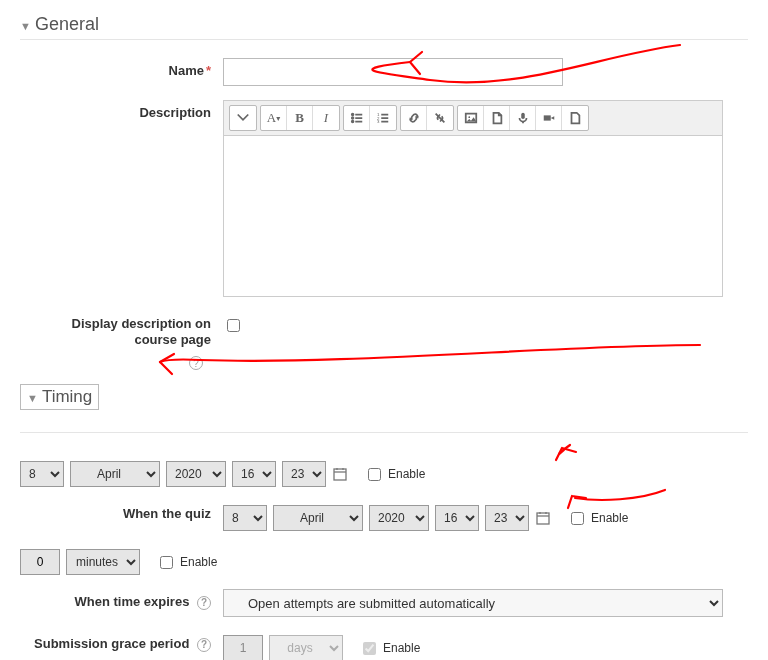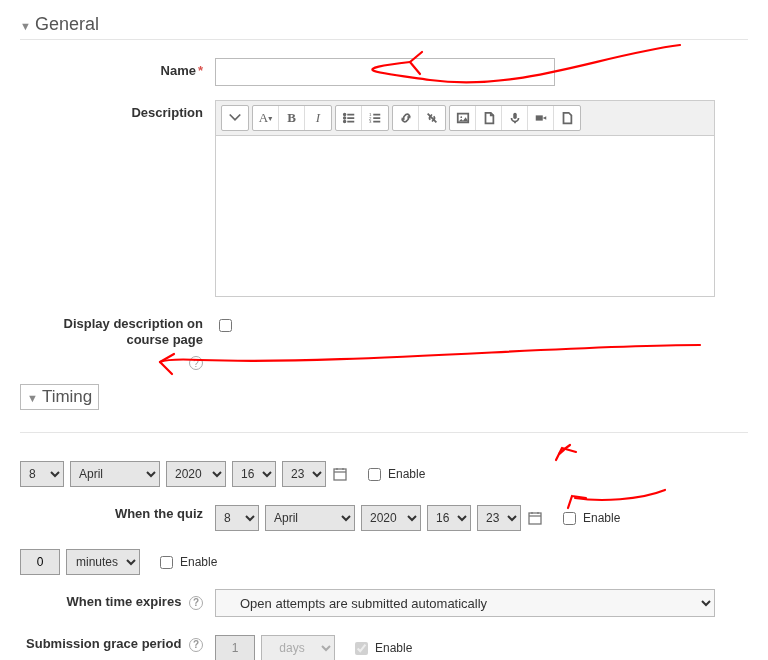--- a/index.html
+++ b/index.html
@@ -46,20 +46,21 @@
   }
   .form-label {
     width: 195px;
     text-align: right;
     padding-right: 12px;
     font-weight: 600;
     color: #333;
     font-size: 13px;
     padding-top: 5px;
     line-height: 1.25;
+    margin-left: 8px;
   }
   .req { color: #d9534f; font-weight: 700; margin-left: 2px; }
   .form-field { flex: 1; }
   input[type="text"].wide {
     width: 340px;
     height: 28px;
     border: 1px solid #bbb;
     padding: 2px 6px;
     font-size: 13px;
   }
@@ -131,21 +132,21 @@
     height: 26px;
     border: 1px solid #999;
     background: #e6e6e6;
     font-size: 12px;
     padding: 0 4px;
     color: #333;
     cursor: pointer;
   }
   select:disabled, input:disabled { color: #888; }
   .sel-day   { width: 44px; }
-  .sel-month { width: 90px; }
+  .sel-month { width: 90px; text-align: center; }
   .sel-year  { width: 60px; }
   .sel-hm    { width: 44px; }
   .sel-unit  { width: 74px; text-align: center; }
   .num-input {
     width: 40px;
     height: 26px;
     border: 1px solid #999;
     background: #e6e6e6;
     text-align: center;
     font-size: 12px;

